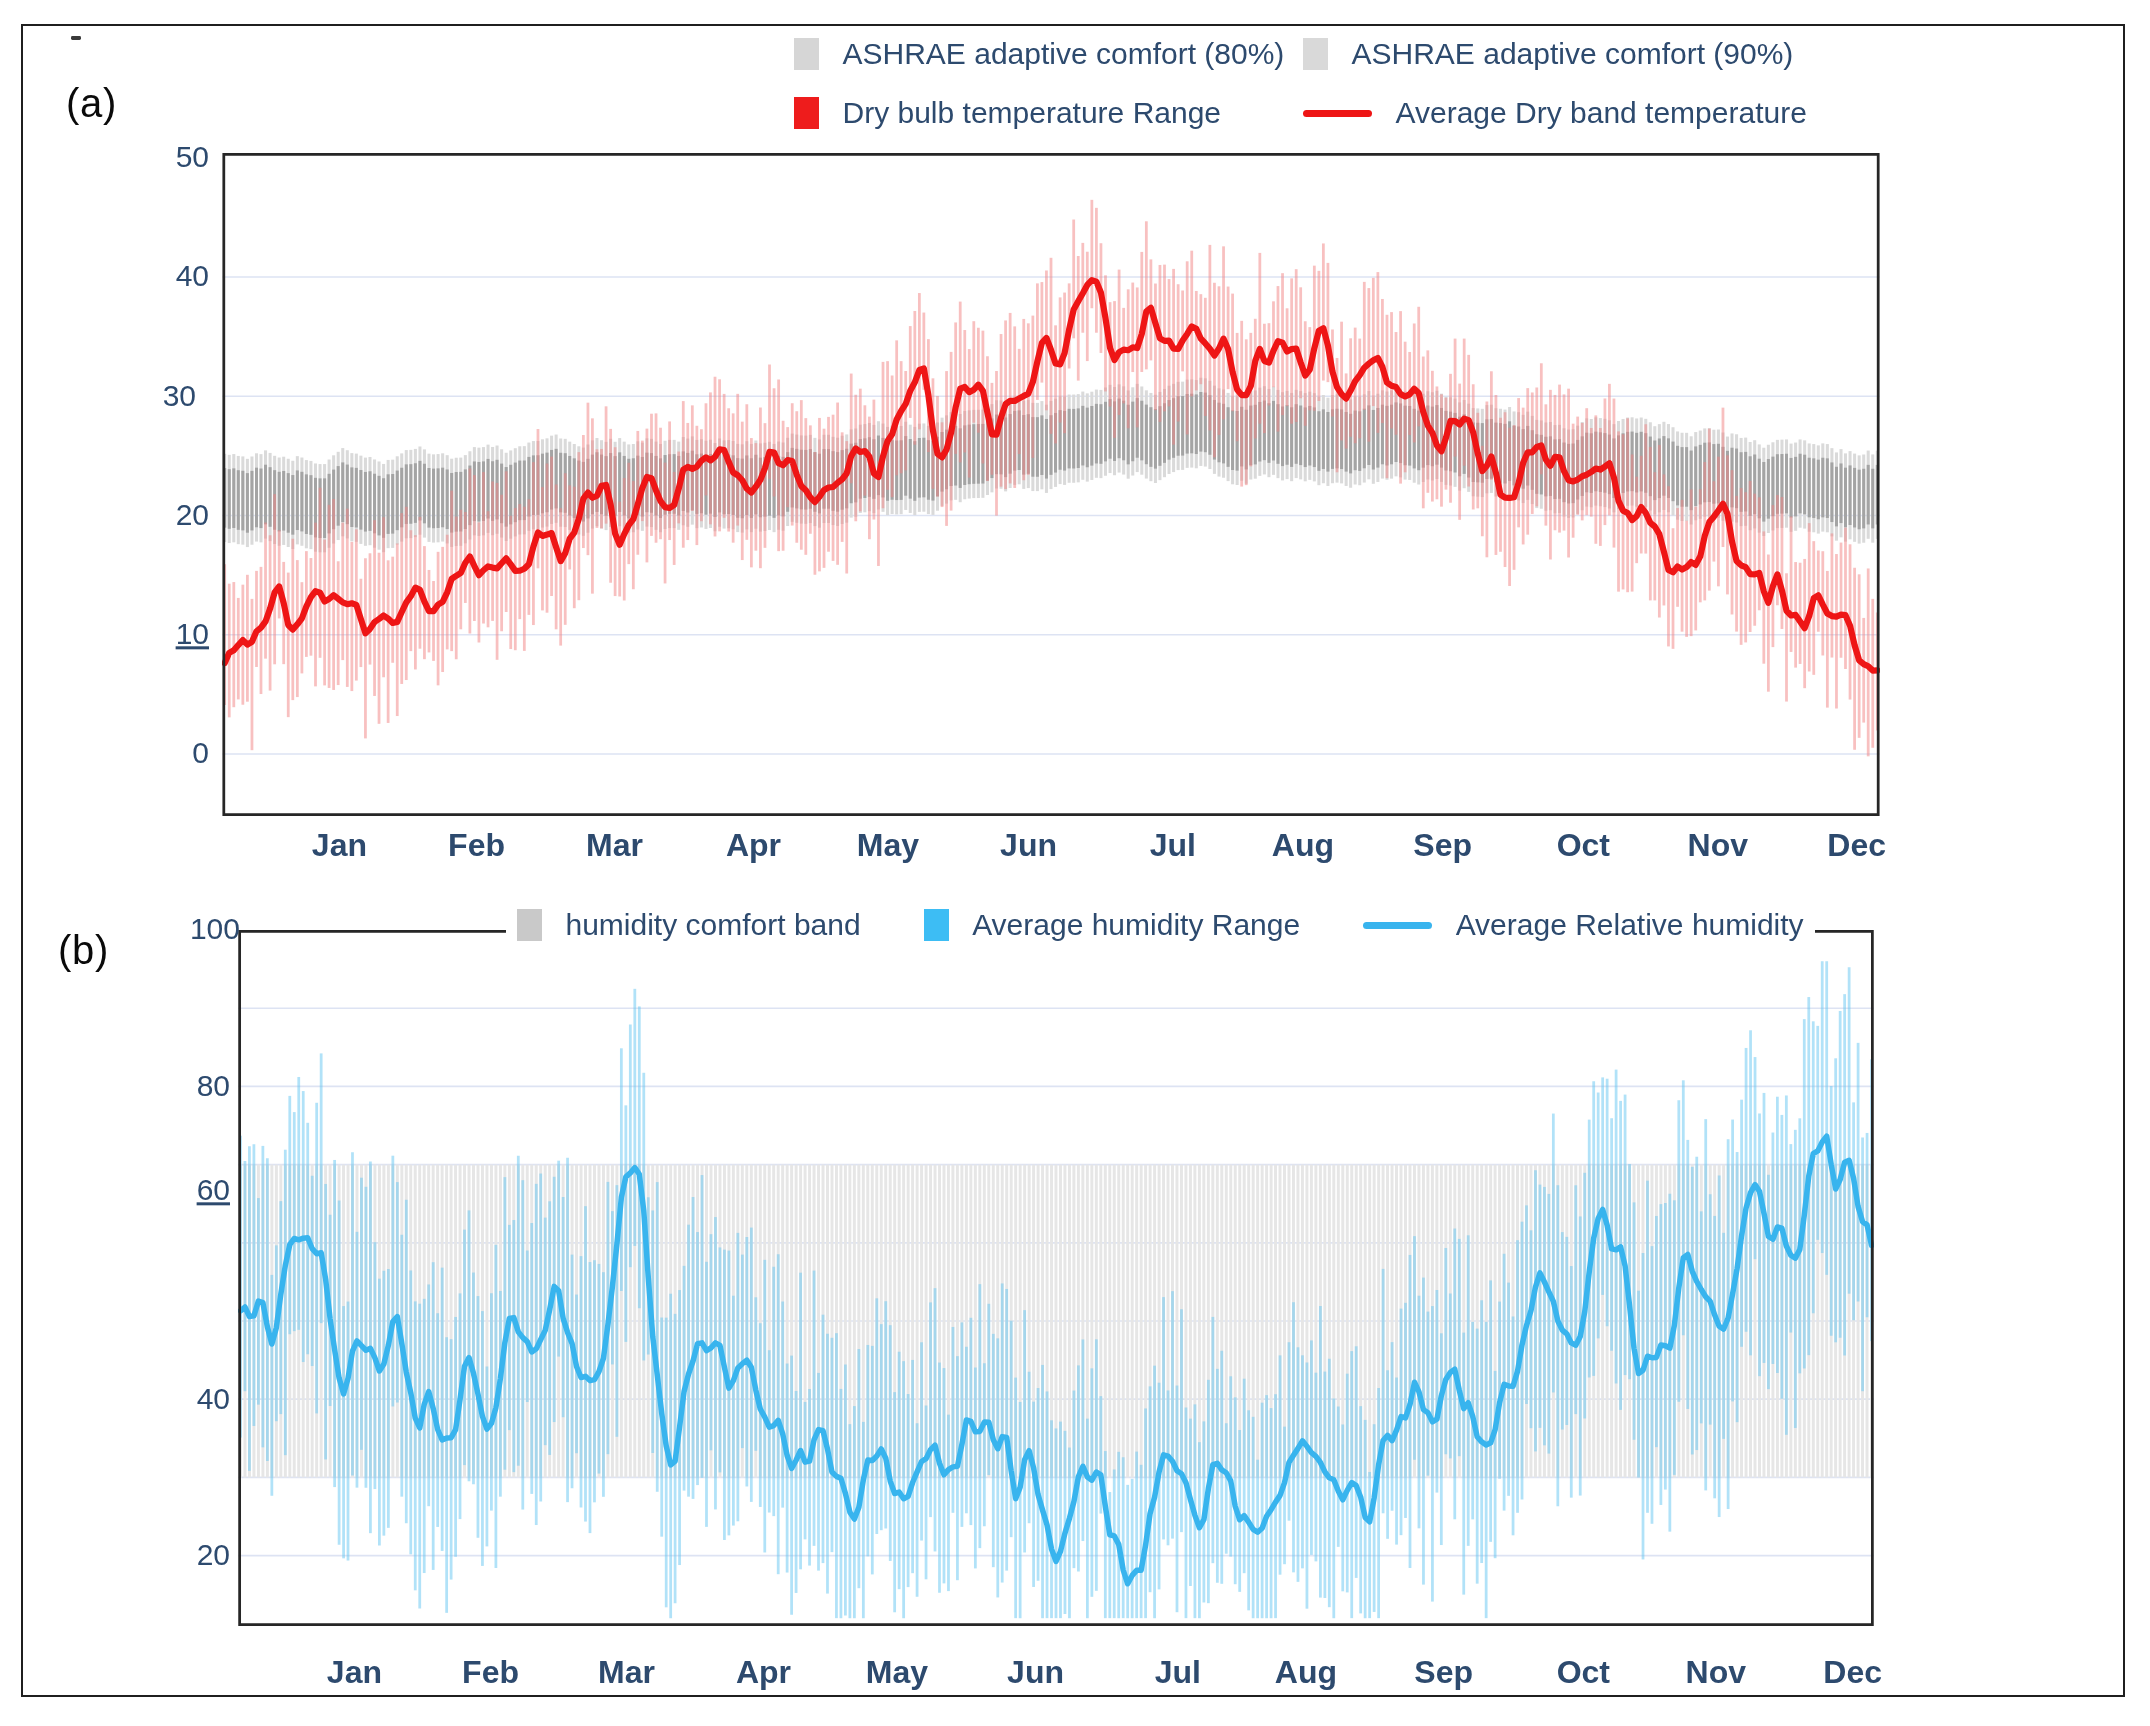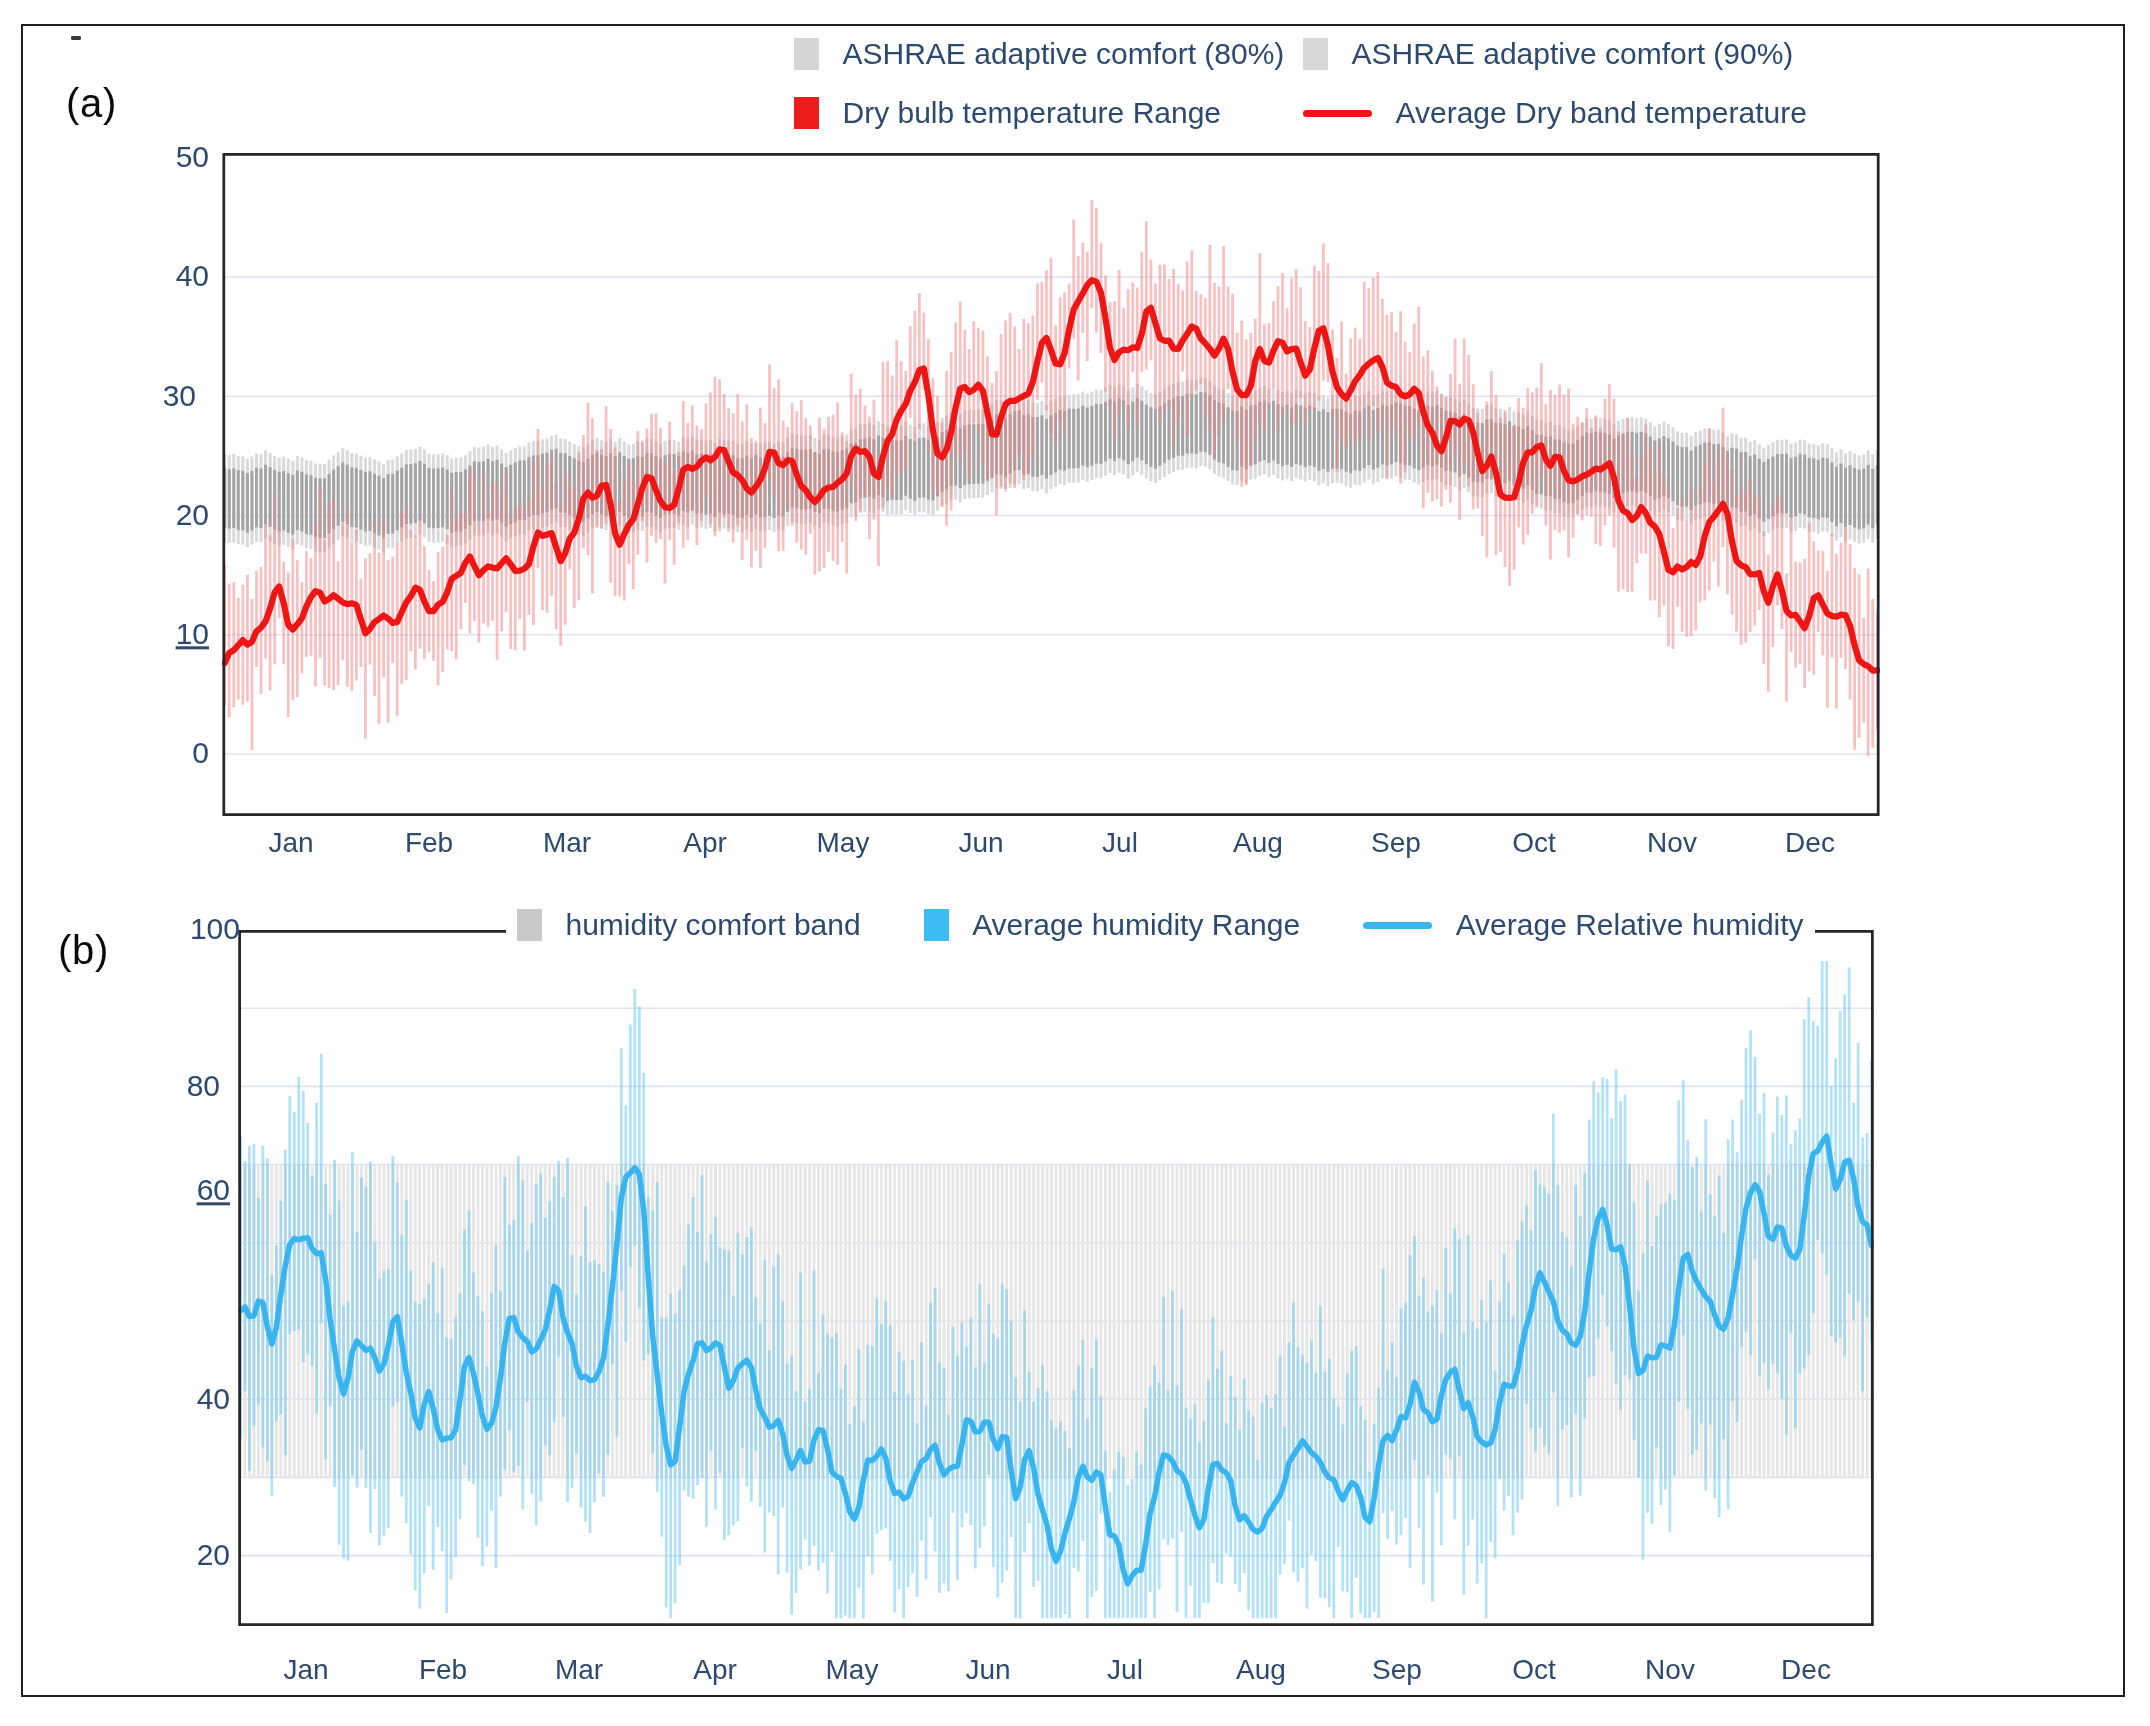--- a/index.html
+++ b/index.html
@@ -27,22 +27,22 @@
   #panel-a-letter{left:66px;top:81px;}
   #panel-b-letter{left:58px;top:928px;}
   svg.plot{position:absolute;display:block;}
   #svg-a{left:222px;top:153px;}
   #svg-b{left:238px;top:930px;}
   .ytick{
     position:absolute;width:117px;text-align:right;
     font-size:30px;color:var(--axis);transform:translateY(-52%);
   }
   .mlabel{
-    position:absolute;width:152px;text-align:center;
-    font-size:28px;color:var(--axis);transform:translateX(-50%);
+    position:absolute;width:152px;text-align:right;
+    font-size:32px;color:var(--axis);transform:translateX(-50%);font-weight:bold;
   }
   .legend{color:var(--axis);font-size:30px;z-index:5;}
   #legend-a{
     position:absolute;left:794px;top:37px;
     display:grid;grid-template-columns:491px auto;
     row-gap:25px;column-gap:18px;align-items:center;
   }
   #legend-b{
     position:absolute;left:506px;top:904px;
     display:flex;gap:63px;align-items:center;
@@ -1955,21 +1955,21 @@
     <span class="mlabel" style="left: 981px; top: 827px;">Jun</span>
     <span class="mlabel" style="left: 1120px; top: 827px;">Jul</span>
     <span class="mlabel" style="left: 1258px; top: 827px;">Aug</span>
     <span class="mlabel" style="left: 1396px; top: 827px;">Sep</span>
     <span class="mlabel" style="left: 1534px; top: 827px;">Oct</span>
     <span class="mlabel" style="left: 1672px; top: 827px;">Nov</span>
     <span class="mlabel" style="left: 1810px; top: 827px;">Dec</span>
     <span class="ytick" style="left: 113px; top: 1556px;">20</span>
     <span class="ytick" style="left: 113px; top: 1400px;">40</span>
     <span class="ytick" style="left: 113px; top: 1191px; text-decoration: underline;">60</span>
-    <span class="ytick" style="left: 103px; top: 1087px;">80</span>
+    <span class="ytick" style="left: 113px; top: 1087px;">80</span>
     <span class="ytick" style="left: 123px; top: 930px;">100</span>
     <span class="mlabel" style="left: 306px; top: 1654px;">Jan</span>
     <span class="mlabel" style="left: 443px; top: 1654px;">Feb</span>
     <span class="mlabel" style="left: 579px; top: 1654px;">Mar</span>
     <span class="mlabel" style="left: 715px; top: 1654px;">Apr</span>
     <span class="mlabel" style="left: 852px; top: 1654px;">May</span>
     <span class="mlabel" style="left: 988px; top: 1654px;">Jun</span>
     <span class="mlabel" style="left: 1125px; top: 1654px;">Jul</span>
     <span class="mlabel" style="left: 1261px; top: 1654px;">Aug</span>
     <span class="mlabel" style="left: 1397px; top: 1654px;">Sep</span>

